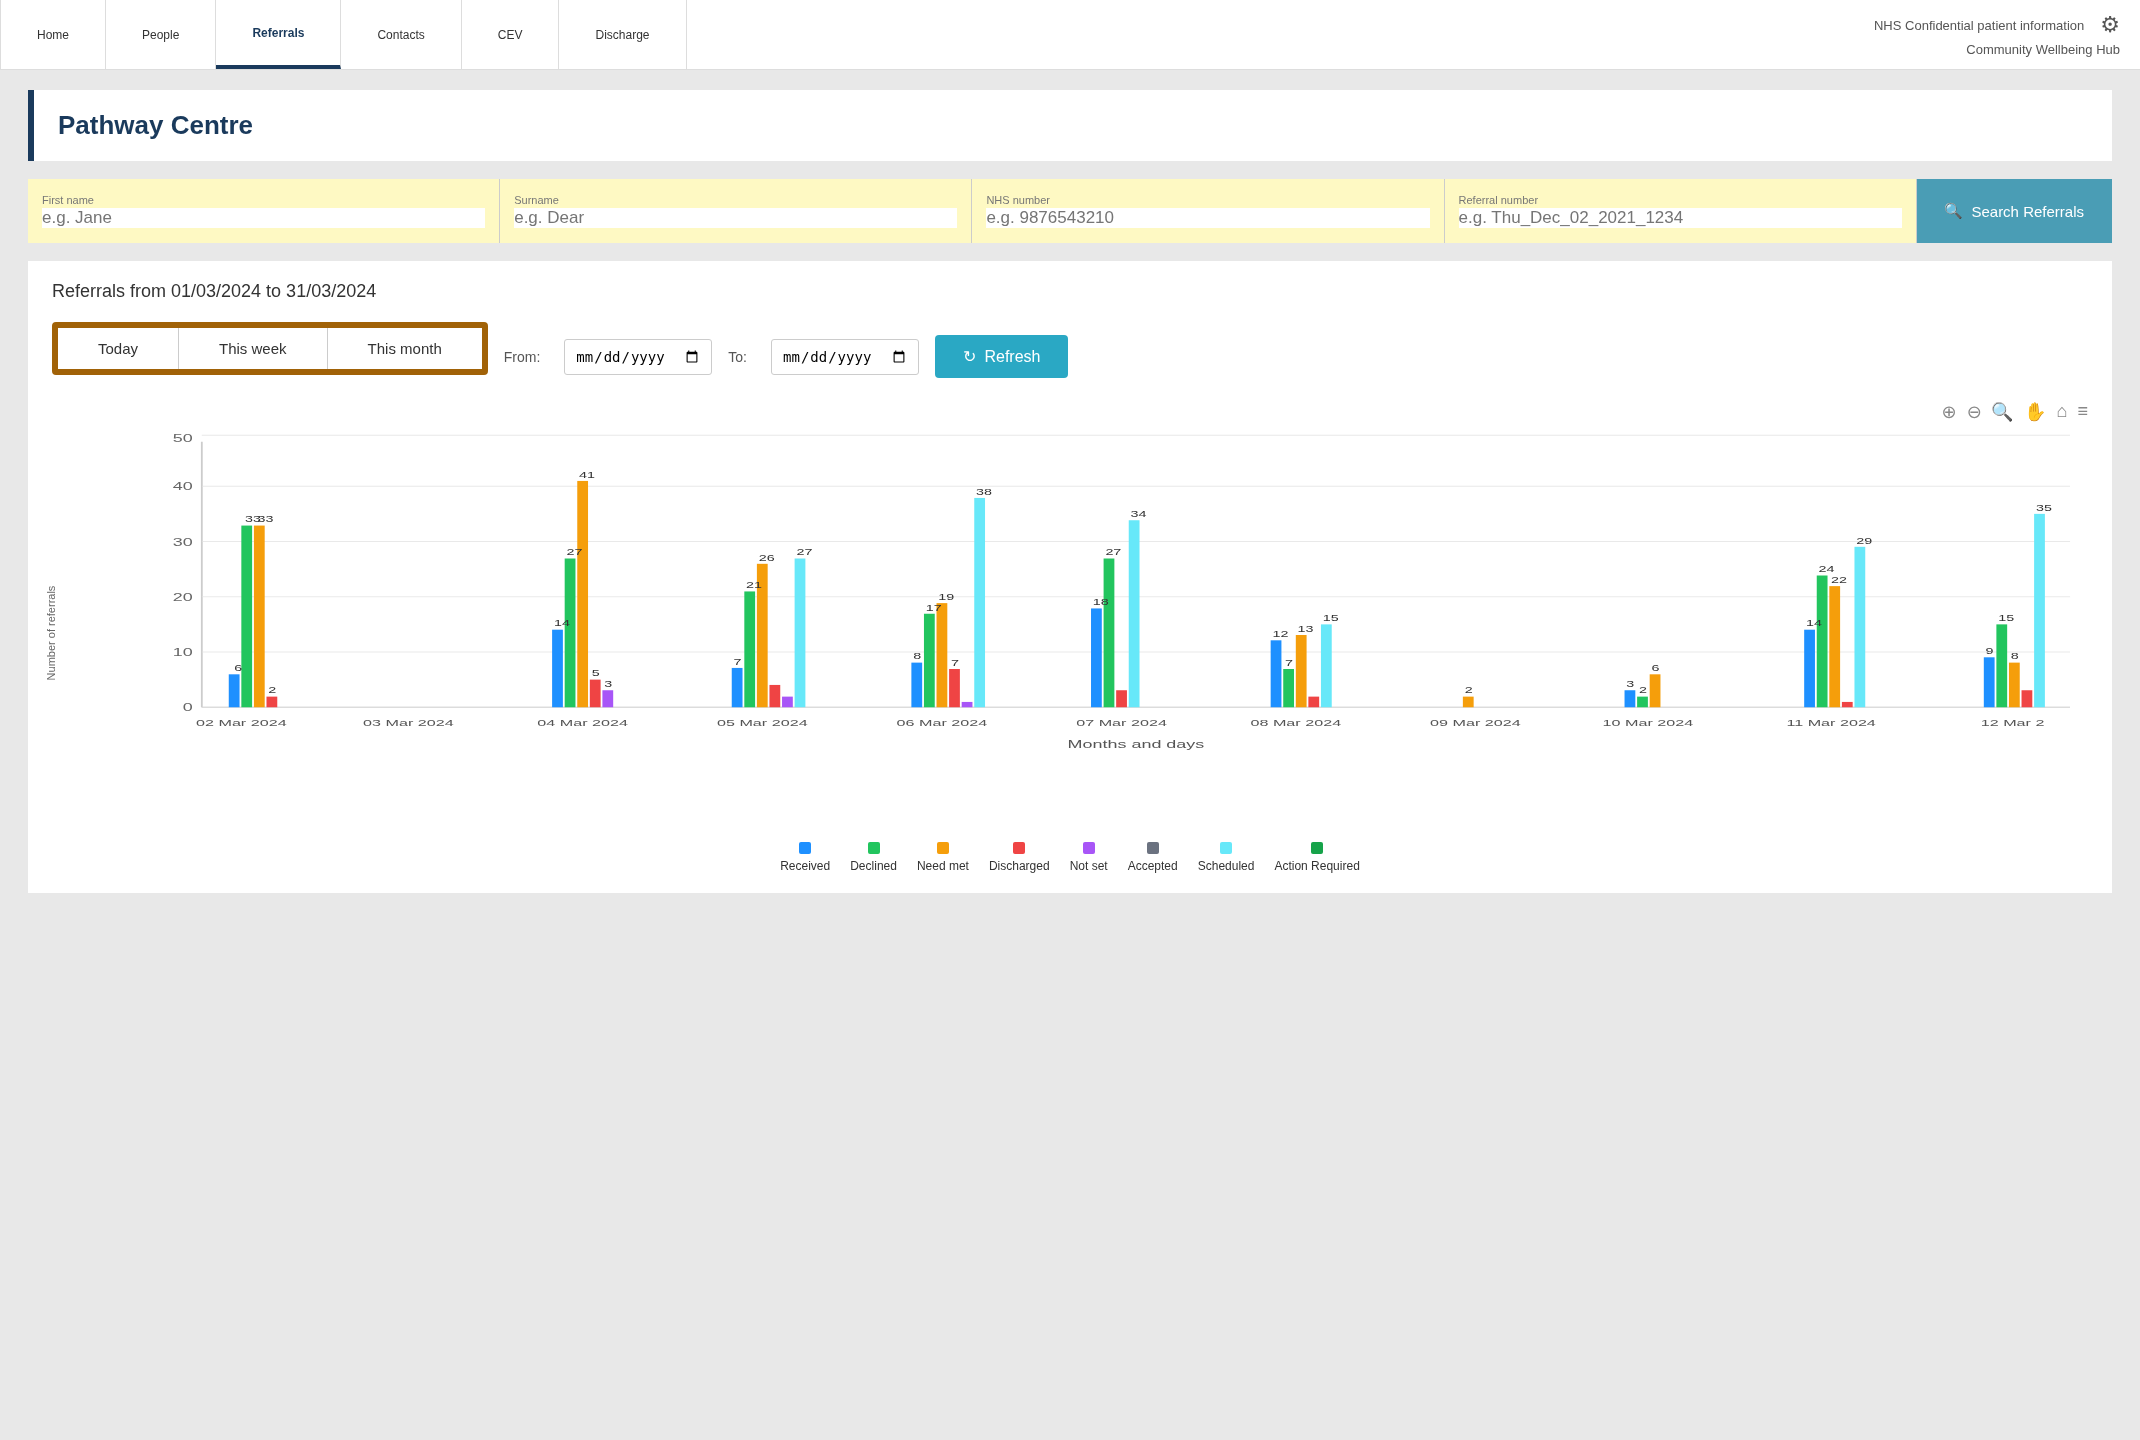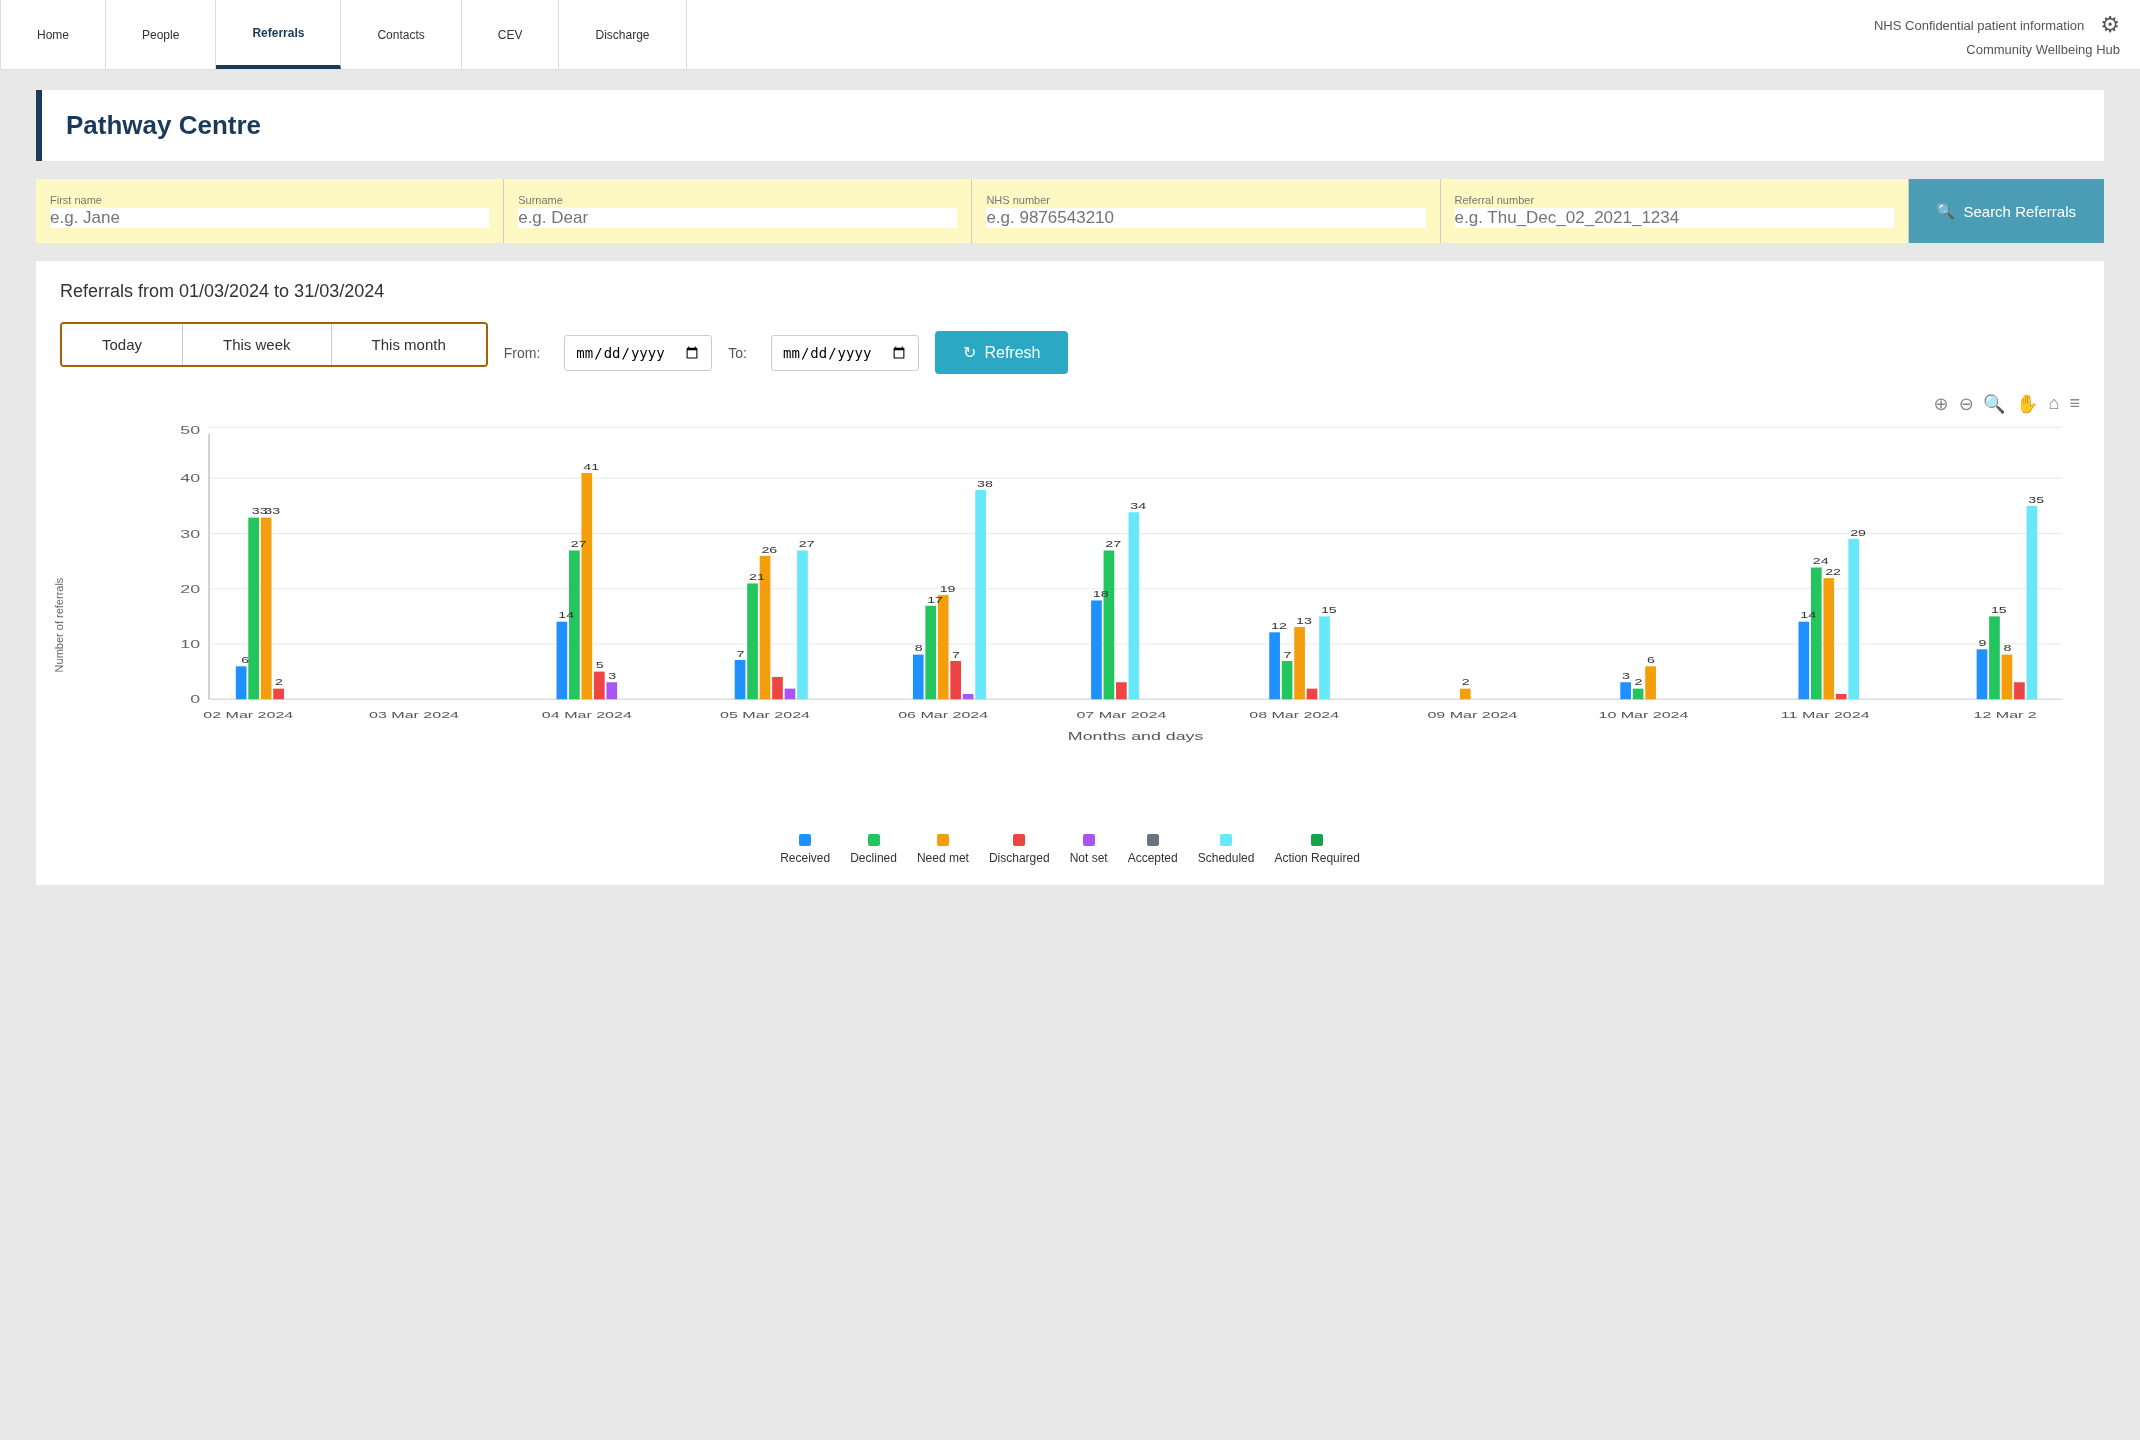--- a/index.html
+++ b/index.html
@@ -54,21 +54,21 @@
       display: flex;
       align-items: center;
     }
     .nav-right-row {
       display: flex;
       align-items: center;
     }
 
     
     .page-container {
-      padding: 20px 36px;
+      padding: 20px 28px;
     }
 
     
     .page-header {
       background: #fff;
       border-left: 6px solid #1a3a5c;
       padding: 20px 24px;
       margin-bottom: 18px;
     }
     .page-header h1 {
@@ -130,21 +130,21 @@
       color: #333;
       margin-bottom: 20px;
     }
 
     
     .filter-bar {
       display: flex;
       align-items: center;
       gap: 0;
       margin-bottom: 16px;
-      border: 2px solid #a16207;
+      border: 6px solid #a16207;
       border-radius: 4px;
       overflow: hidden;
       width: fit-content;
     }
     .filter-btn {
       padding: 12px 40px;
       background: #fff;
       border: none;
       border-right: 1px solid #ccc;
       cursor: pointer;

